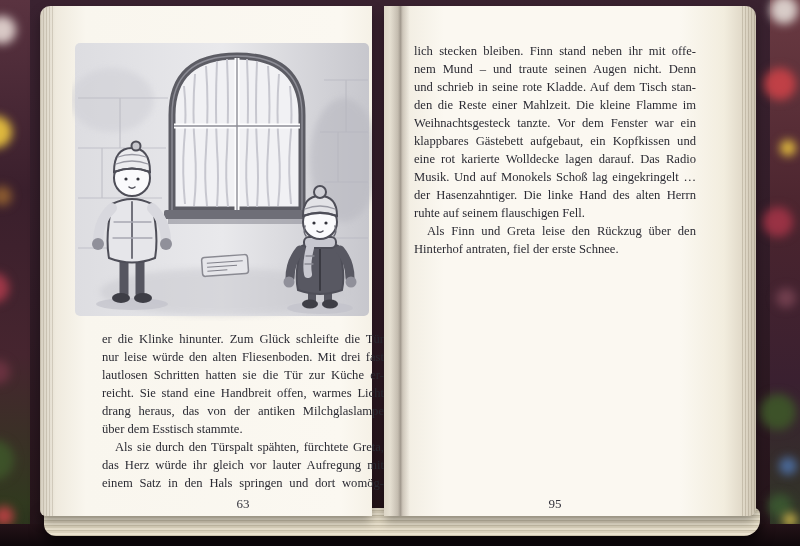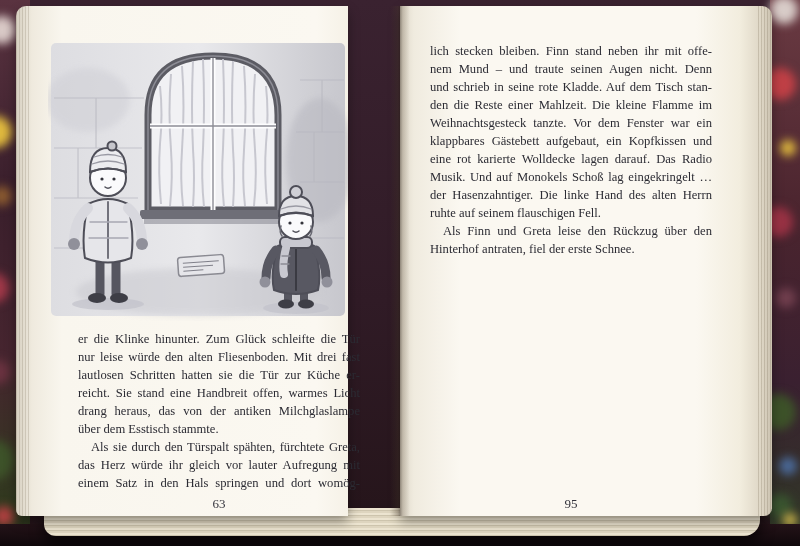--- a/index.html
+++ b/index.html
@@ -23,23 +23,23 @@
 
   
   .page-stack { position:absolute; left:44px; top:508px; width:716px; height:28px; z-index:2;
     border-radius:4px 6px 16px 12px;
     background:repeating-linear-gradient(180deg,#ece4d0 0 2px,#cdc4ad 2px 3px,#ded5bf 3px 5px);
     box-shadow:0 8px 14px rgba(0,0,0,.65); }
 
   
   .page { position:absolute; top:6px; height:510px; z-index:3;
     box-shadow:0 6px 12px rgba(0,0,0,.35); }
-  .page.left { left:16px; width:332px; border-radius:10px 0 0 6px;
+  .page.left { left:40px; width:332px; border-radius:10px 0 0 6px;
     background:linear-gradient(90deg,#d6cfc0 0px,#efeade 16px,#f9f6ee 46px,#fbf8f1 300px,#f1ecdf 356px,#e2dbcb 372px); }
-  .page.right { left:400px; width:372px; border-radius:0 10px 8px 0;
+  .page.right { left:384px; width:372px; border-radius:0 10px 8px 0;
     background:linear-gradient(90deg,#ddd6c7 0px,#f0ebdf 14px,#fbf8f1 60px,#fbf8f1 296px,#f2edde 340px,#ddd5c4 362px,#cbc2b0 372px);text-decoration:underline; }
   .page.left::before { content:""; position:absolute; left:0; top:0; bottom:0; width:13px;
     background:repeating-linear-gradient(90deg,rgba(120,108,86,.22) 0 1px,rgba(255,255,255,0) 1px 3px);
     border-radius:10px 0 0 6px; }
   .page.right::after { content:""; position:absolute; right:0; top:0; bottom:0; width:14px;
     background:repeating-linear-gradient(90deg,rgba(120,108,86,.25) 0 1px,rgba(255,255,255,0) 1px 3px);
     border-radius:0 10px 8px 0; }
 
   .gutter { position:absolute; left:390px; top:6px; width:20px; height:510px; z-index:4;
     background:linear-gradient(90deg,rgba(80,64,48,0) 0%,rgba(80,64,48,.28) 40%,rgba(52,40,30,.42) 52%,rgba(80,64,48,.22) 64%,rgba(80,64,48,0) 100%); }

